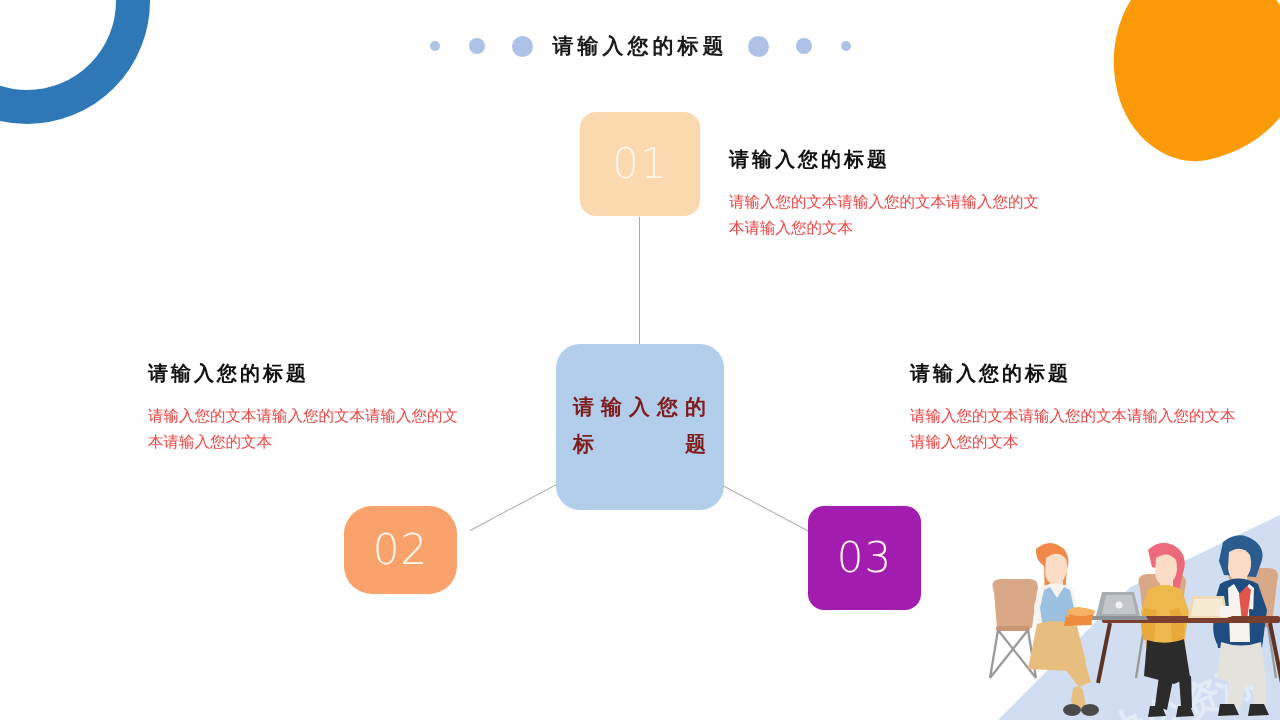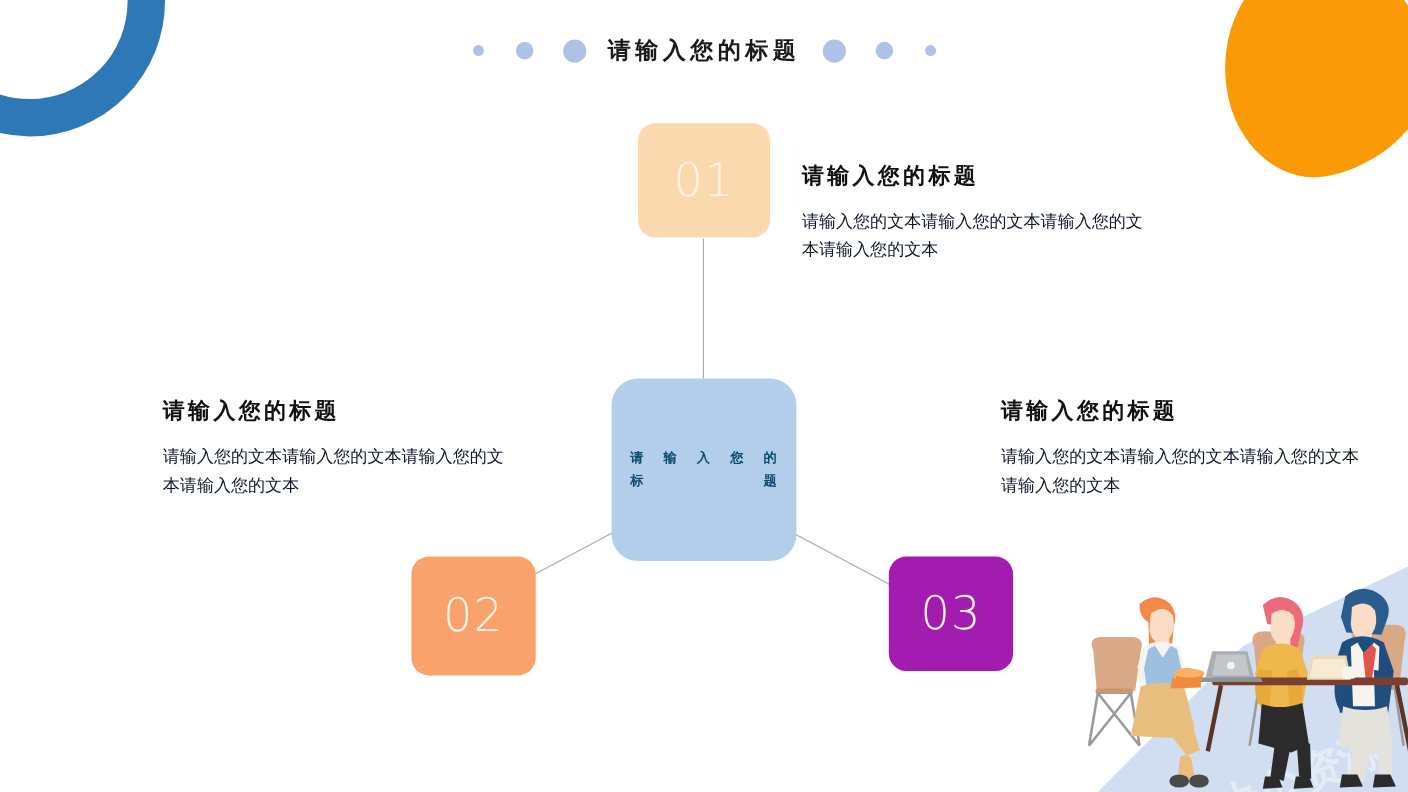--- a/index.html
+++ b/index.html
@@ -81,37 +81,37 @@
     color:#FFF6EC;
     letter-spacing:1px;
     line-height:1;
   }
 
   #box-01 {
     left:580px; top:112px; width:120px; height:104px;
     background:#FBD9AE; border-radius:16px;align-items:center;
   }
   #box-02 {
-    left:374px; top:506px; width:113px; height:108px;
-    background:#F9A26C; border-radius:16px;
+    left:344px; top:506px; width:113px; height:88px;
+    background:#F9A26C; border-radius:28px;
   }
   #box-03 {
     left:808px; top:506px; width:113px; height:104px;
     background:#FCD98A; border-radius:16px;
   }
   #box-center {
     left:556px; top:344px; width:168px; height:166px;
     background:#B2CEEB; border-radius:24px;
     flex-direction:column;
   }
   #center-title {
     font-family:"DejaVu Serif", serif;
     font-weight:700;
-    font-size:12px;
-    color:#0c4a6e;
+    font-size:21px;
+    color:#7f1d1d;
     line-height:1.85;
     width:134px;
     text-align:justify;
     text-align-last:justify;
     letter-spacing:1px;
   }
   #center-title span { display:block; }
   #center-title .ln2 { text-align:justify; text-align-last:justify;font-family:Liberation Mono, monospace; }
 
   
@@ -135,21 +135,21 @@
     font-size:20px;
     color:#111111;
     letter-spacing:3px;
     white-space:nowrap;
     margin-bottom:16px;
   }
   .tb-body {
     font-family:Liberation Sans, sans-serif;
     font-size:15.5px;
     line-height:1.65;
-    color:#0f172a;
+    color:#ef4444;
     letter-spacing:0px;
   }
 
   #text-01 { left:729px; top:146px; width:318px; }
   #text-02 { left:148px; top:360px; width:320px; }
   #text-03 { left:910px; top:360px; width:330px; }
 
   
   #illus { position:absolute; right:0; bottom:0; width:300px; height:200px; }
 </style>

